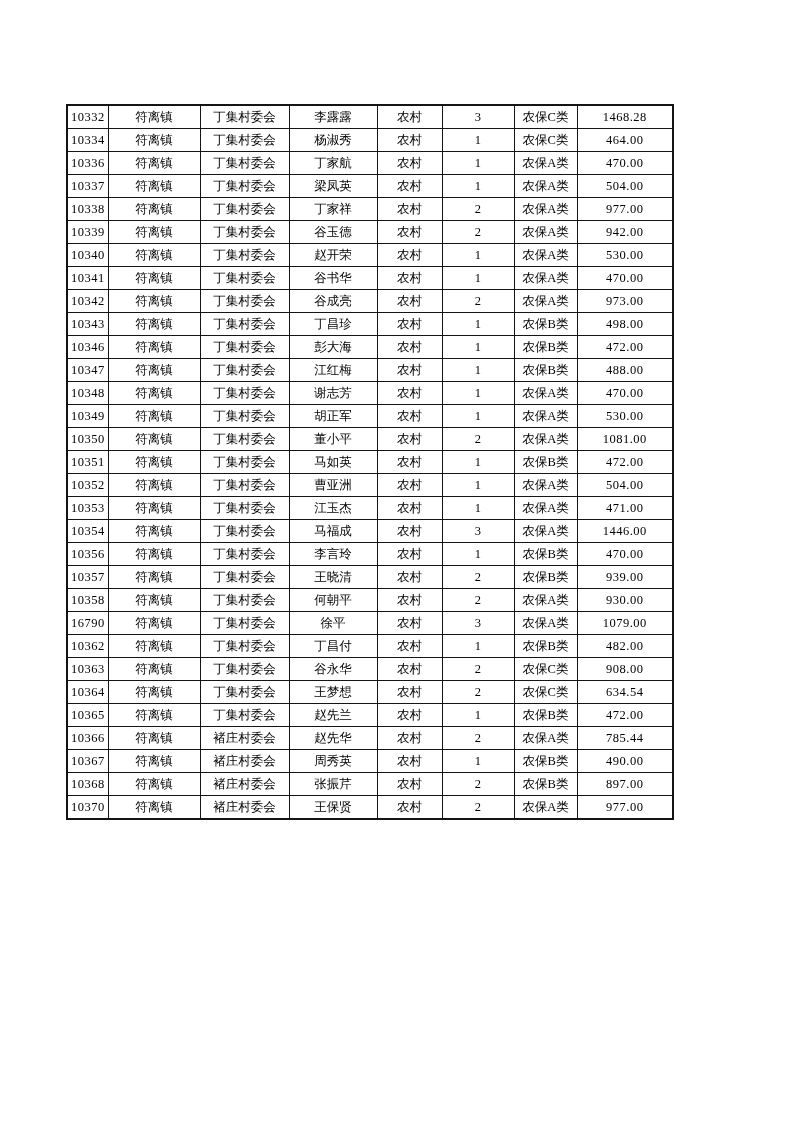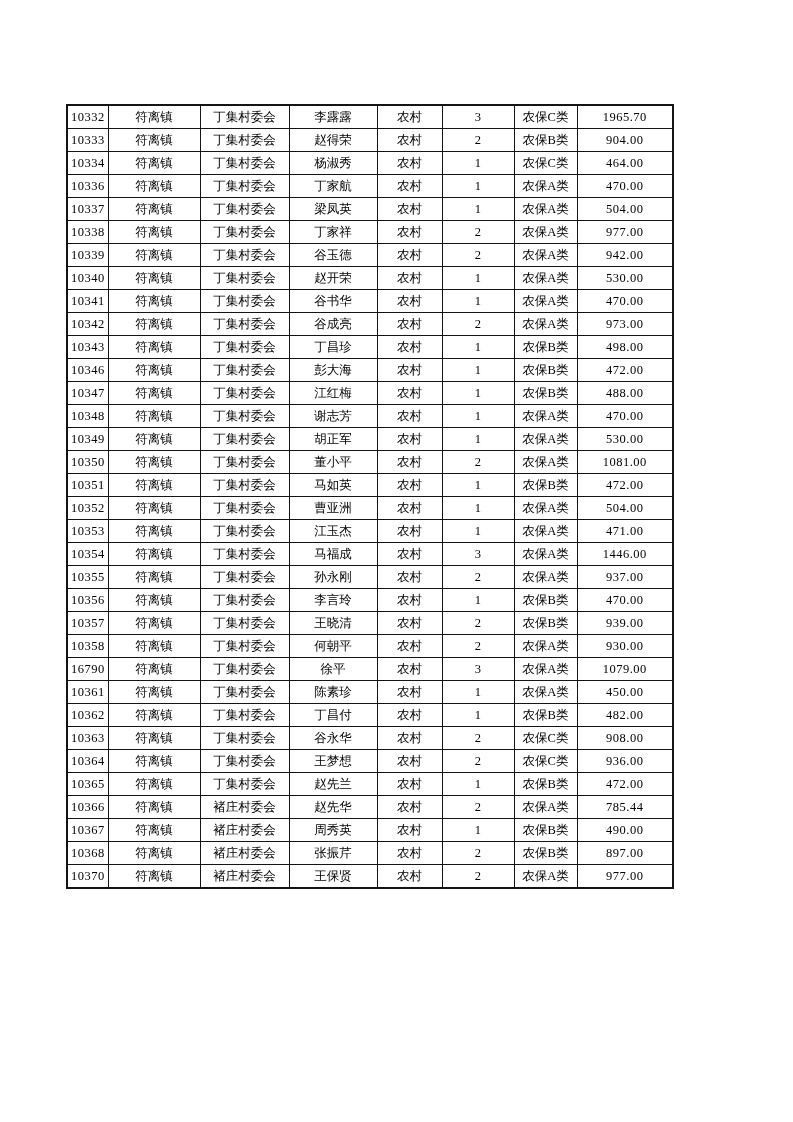--- a/index.html
+++ b/index.html
@@ -67,31 +67,21 @@
     </colgroup>
     <tbody id="table-body">
         <tr>
           <td class="num">10332</td>
           <td>符离镇</td>
           <td>丁集村委会</td>
           <td>李露露</td>
           <td>农村</td>
           <td class="num">3</td>
           <td>农保C类</td>
-          <td class="num">1965.70</td>
-        </tr>
-        <tr>
-          <td class="num">10333</td>
-          <td>符离镇</td>
-          <td>丁集村委会</td>
-          <td>赵得荣</td>
-          <td>农村</td>
-          <td class="num">2</td>
-          <td>农保B类</td>
-          <td class="num">904.00</td>
+          <td class="num">1468.28</td>
         </tr>
         <tr>
           <td class="num">10334</td>
           <td>符离镇</td>
           <td>丁集村委会</td>
           <td>杨淑秀</td>
           <td>农村</td>
           <td class="num">1</td>
           <td>农保C类</td>
           <td class="num">464.00</td>
@@ -260,30 +250,20 @@
           <td class="num">10354</td>
           <td>符离镇</td>
           <td>丁集村委会</td>
           <td>马福成</td>
           <td>农村</td>
           <td class="num">3</td>
           <td>农保A类</td>
           <td class="num">1446.00</td>
         </tr>
         <tr>
-          <td class="num">10355</td>
-          <td>符离镇</td>
-          <td>丁集村委会</td>
-          <td>孙永刚</td>
-          <td>农村</td>
-          <td class="num">2</td>
-          <td>农保A类</td>
-          <td class="num">937.00</td>
-        </tr>
-        <tr>
           <td class="num">10356</td>
           <td>符离镇</td>
           <td>丁集村委会</td>
           <td>李言玲</td>
           <td>农村</td>
           <td class="num">1</td>
           <td>农保B类</td>
           <td class="num">470.00</td>
         </tr>
         <tr>
@@ -308,30 +288,20 @@
         </tr>
         <tr>
           <td class="num">16790</td>
           <td>符离镇</td>
           <td>丁集村委会</td>
           <td>徐平</td>
           <td>农村</td>
           <td class="num">3</td>
           <td>农保A类</td>
           <td class="num">1079.00</td>
-        </tr>
-        <tr>
-          <td class="num">10361</td>
-          <td>符离镇</td>
-          <td>丁集村委会</td>
-          <td>陈素珍</td>
-          <td>农村</td>
-          <td class="num">1</td>
-          <td>农保A类</td>
-          <td class="num">450.00</td>
         </tr>
         <tr>
           <td class="num">10362</td>
           <td>符离镇</td>
           <td>丁集村委会</td>
           <td>丁昌付</td>
           <td>农村</td>
           <td class="num">1</td>
           <td>农保B类</td>
           <td class="num">482.00</td>
@@ -347,21 +317,21 @@
           <td class="num">908.00</td>
         </tr>
         <tr>
           <td class="num">10364</td>
           <td>符离镇</td>
           <td>丁集村委会</td>
           <td>王梦想</td>
           <td>农村</td>
           <td class="num">2</td>
           <td>农保C类</td>
-          <td class="num">936.00</td>
+          <td class="num">634.54</td>
         </tr>
         <tr>
           <td class="num">10365</td>
           <td>符离镇</td>
           <td>丁集村委会</td>
           <td>赵先兰</td>
           <td>农村</td>
           <td class="num">1</td>
           <td>农保B类</td>
           <td class="num">472.00</td>

